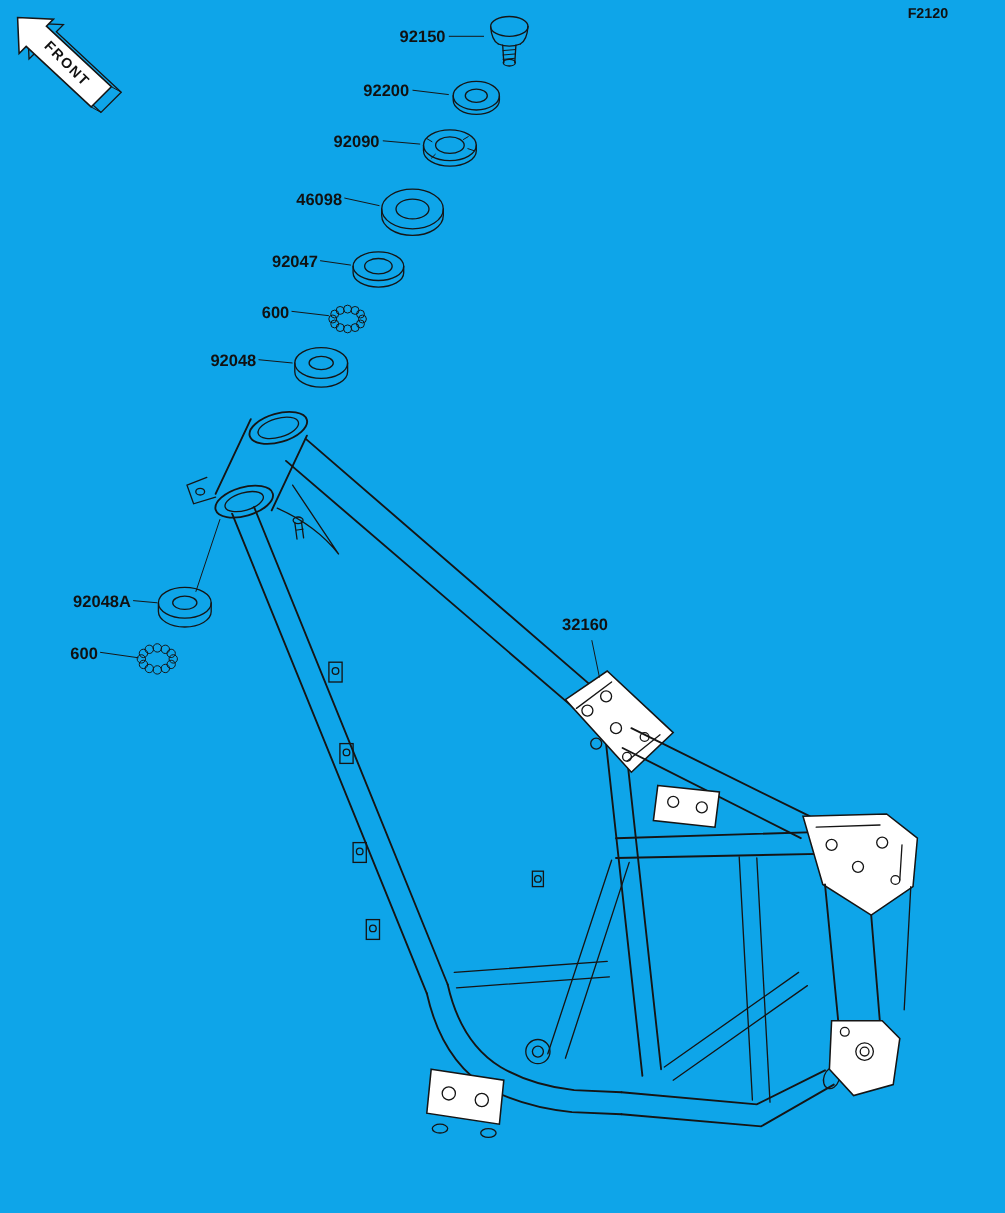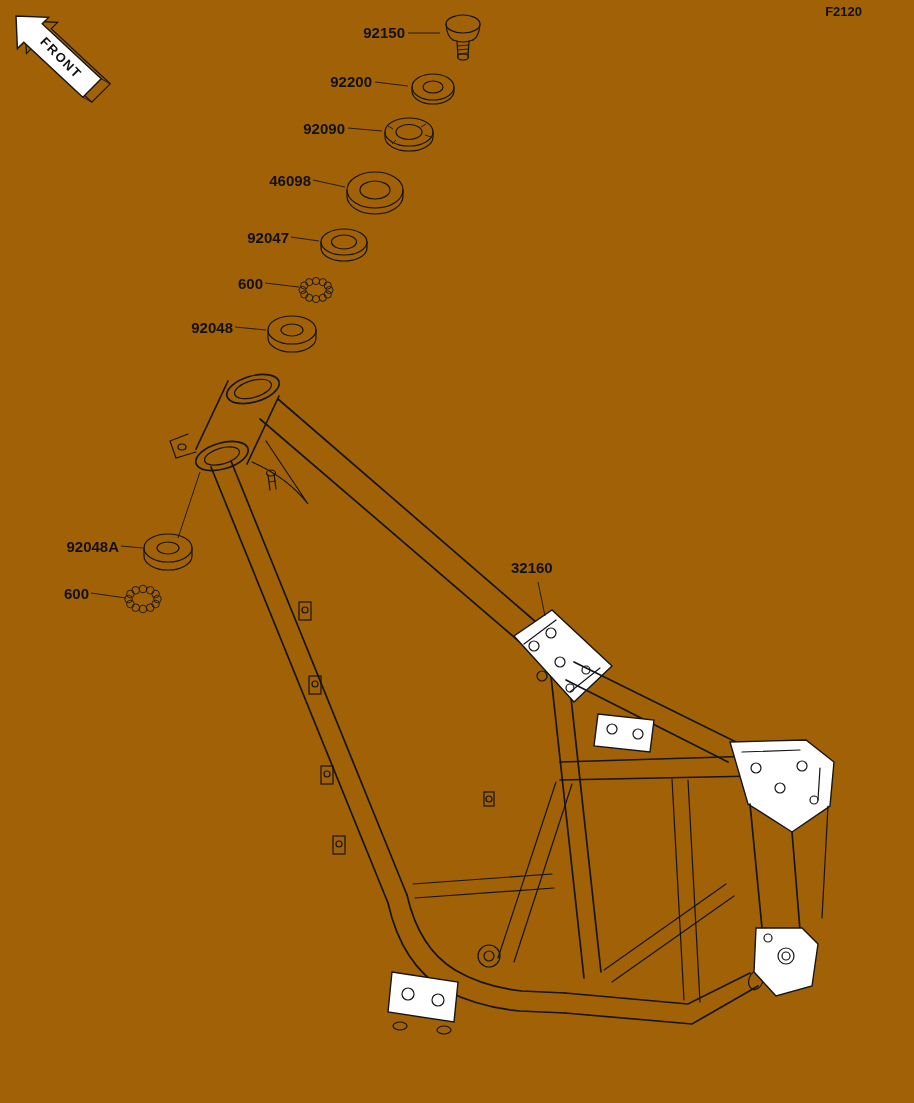--- a/index.html
+++ b/index.html
@@ -1,16 +1,16 @@
 <!DOCTYPE html>
 <html><head>
 <meta charset="utf-8">
 <style>
   html,body{margin:0;padding:0;background:#ffffff;}
-  .canvas{position:relative;width:914px;height:1103px;background:#a16207;overflow:hidden;}
+  .canvas{position:relative;width:914px;height:1103px;background:#0ea5e9;overflow:hidden;}
   svg{position:absolute;left:0;top:0;}
   .part-label{font:700 15px "Liberation Sans", sans-serif;fill:#111;}
   .ref-label{font:700 13px "Liberation Sans", sans-serif;fill:#111;}
   .front-text{font:700 13px "Liberation Sans", sans-serif;fill:#111;letter-spacing:1.5px;}
   .tube{stroke:#151515;stroke-width:1.7;fill:none;stroke-linecap:round;}
   .det{stroke:#151515;stroke-width:1.2;fill:none;stroke-linecap:round;}
   .thin{stroke:#151515;stroke-width:0.9;fill:none;}
   .plate{stroke:#151515;stroke-width:1.4;fill:#ffffff;}
   .hole{stroke:#151515;stroke-width:1.2;fill:none;}
 </style>

